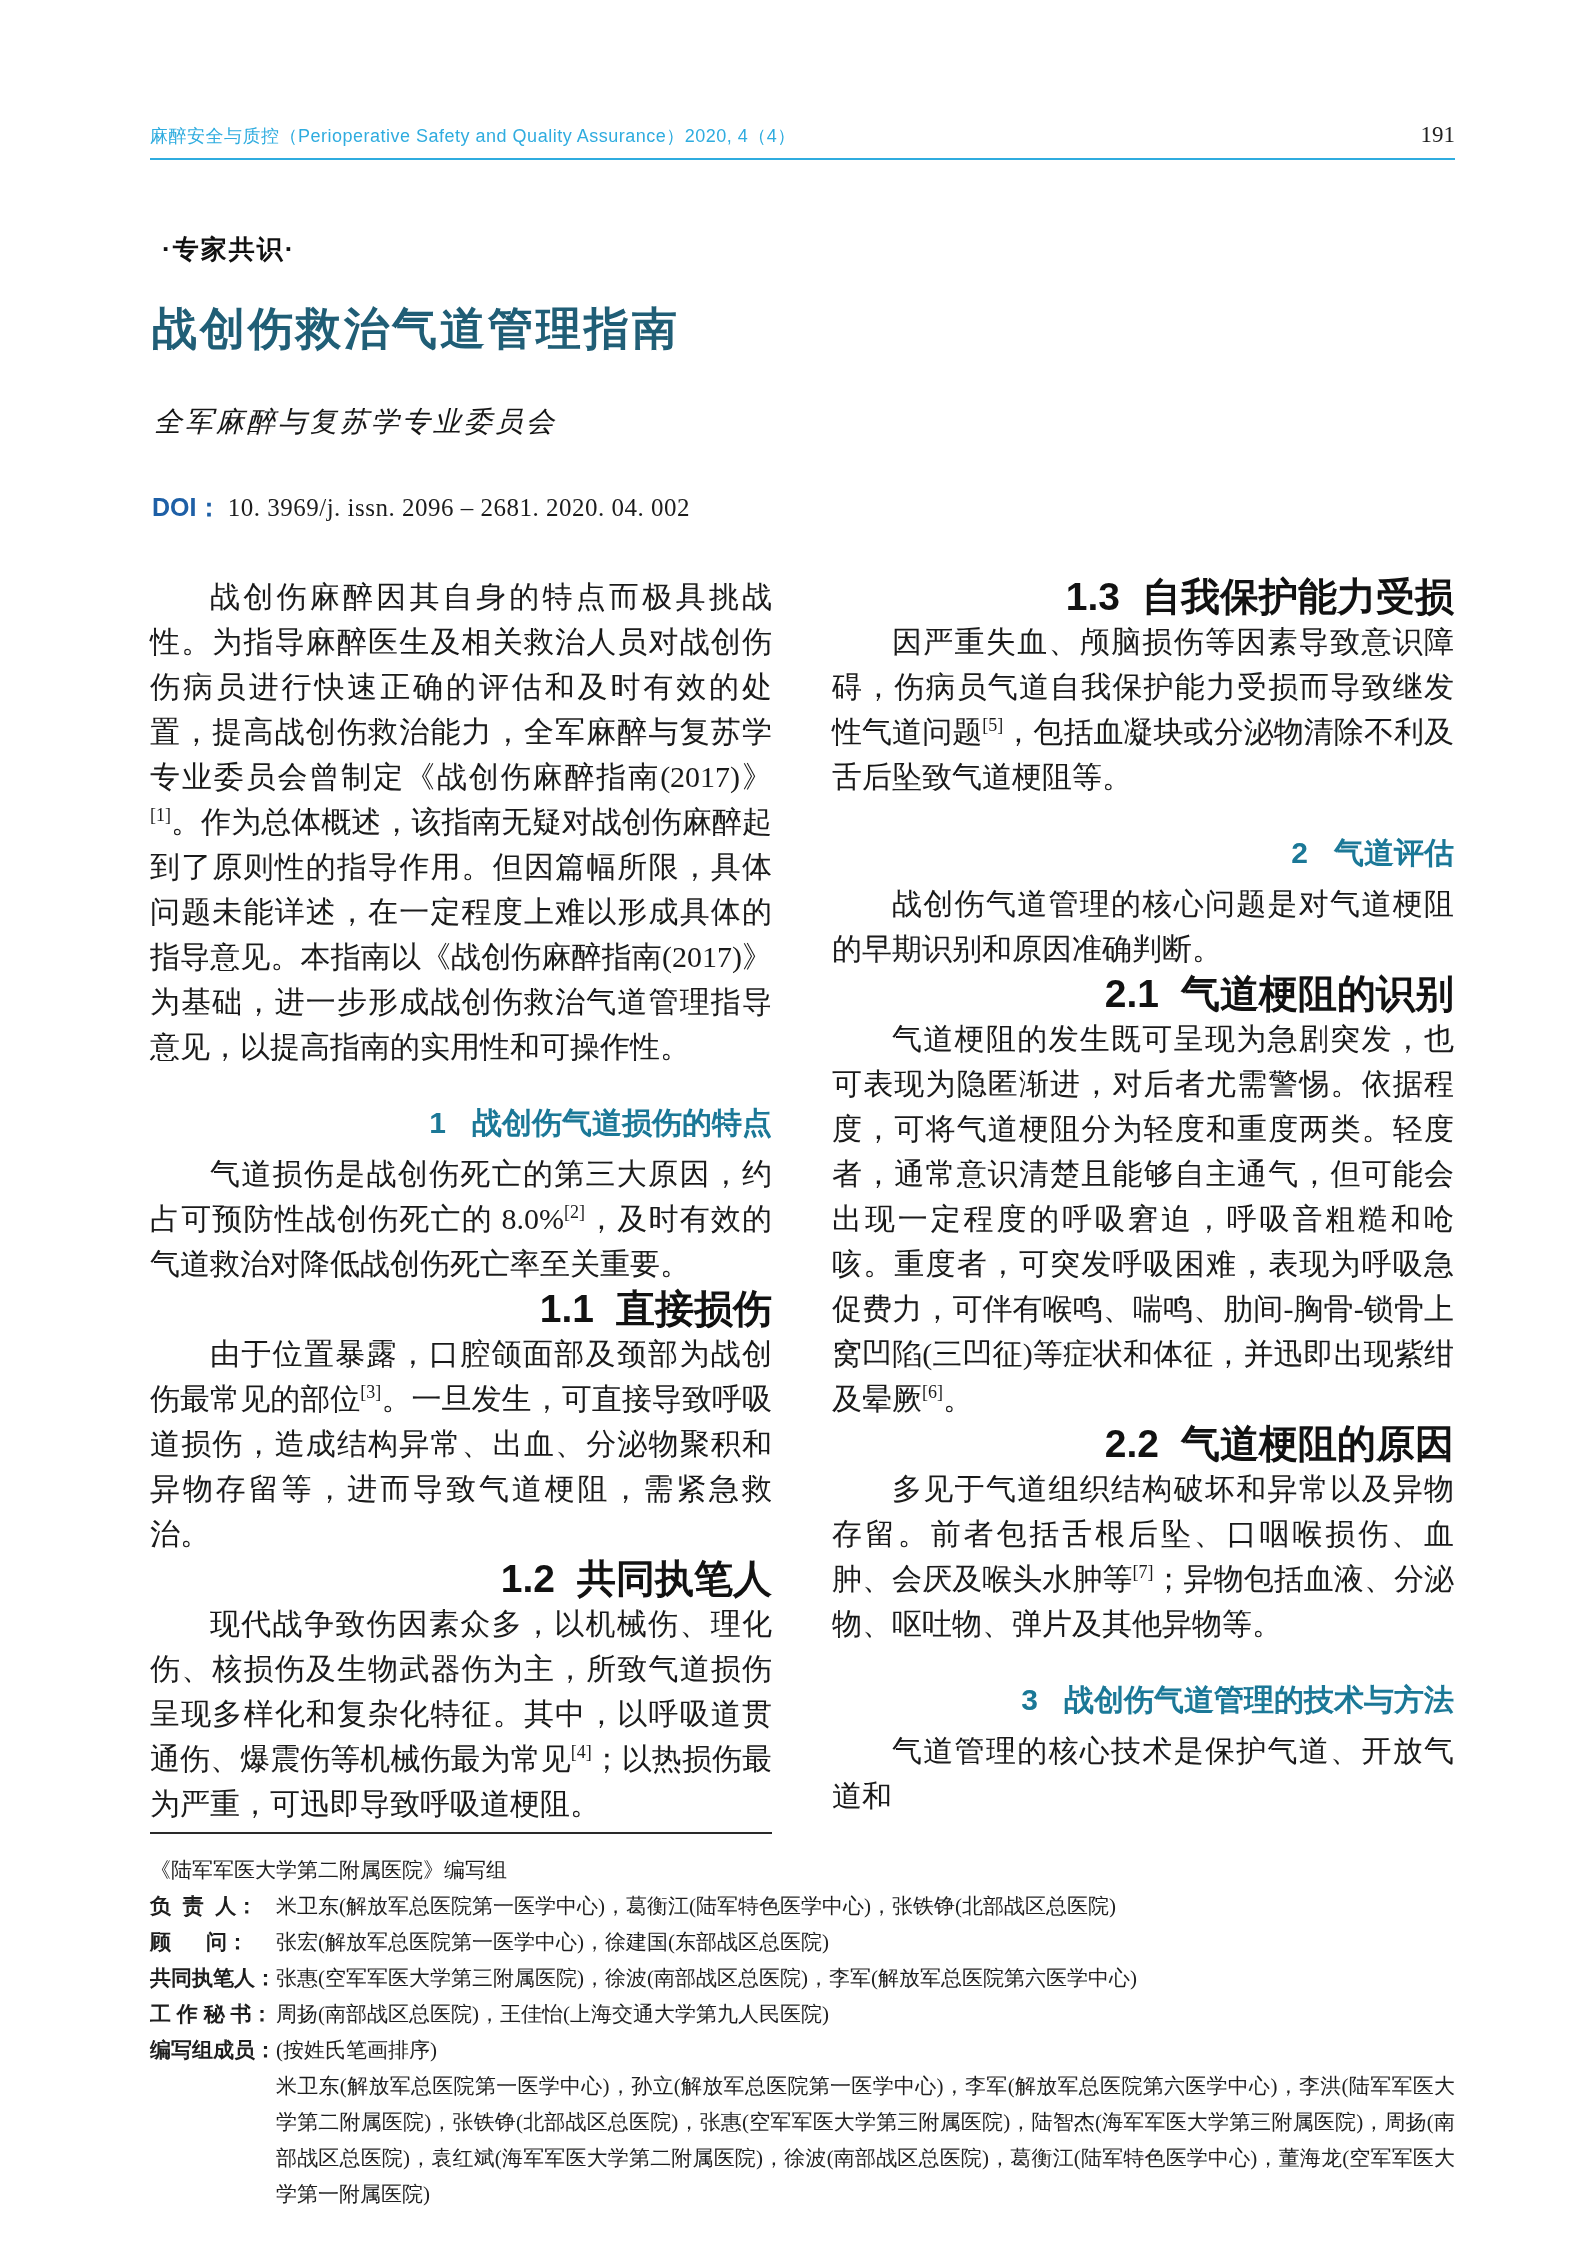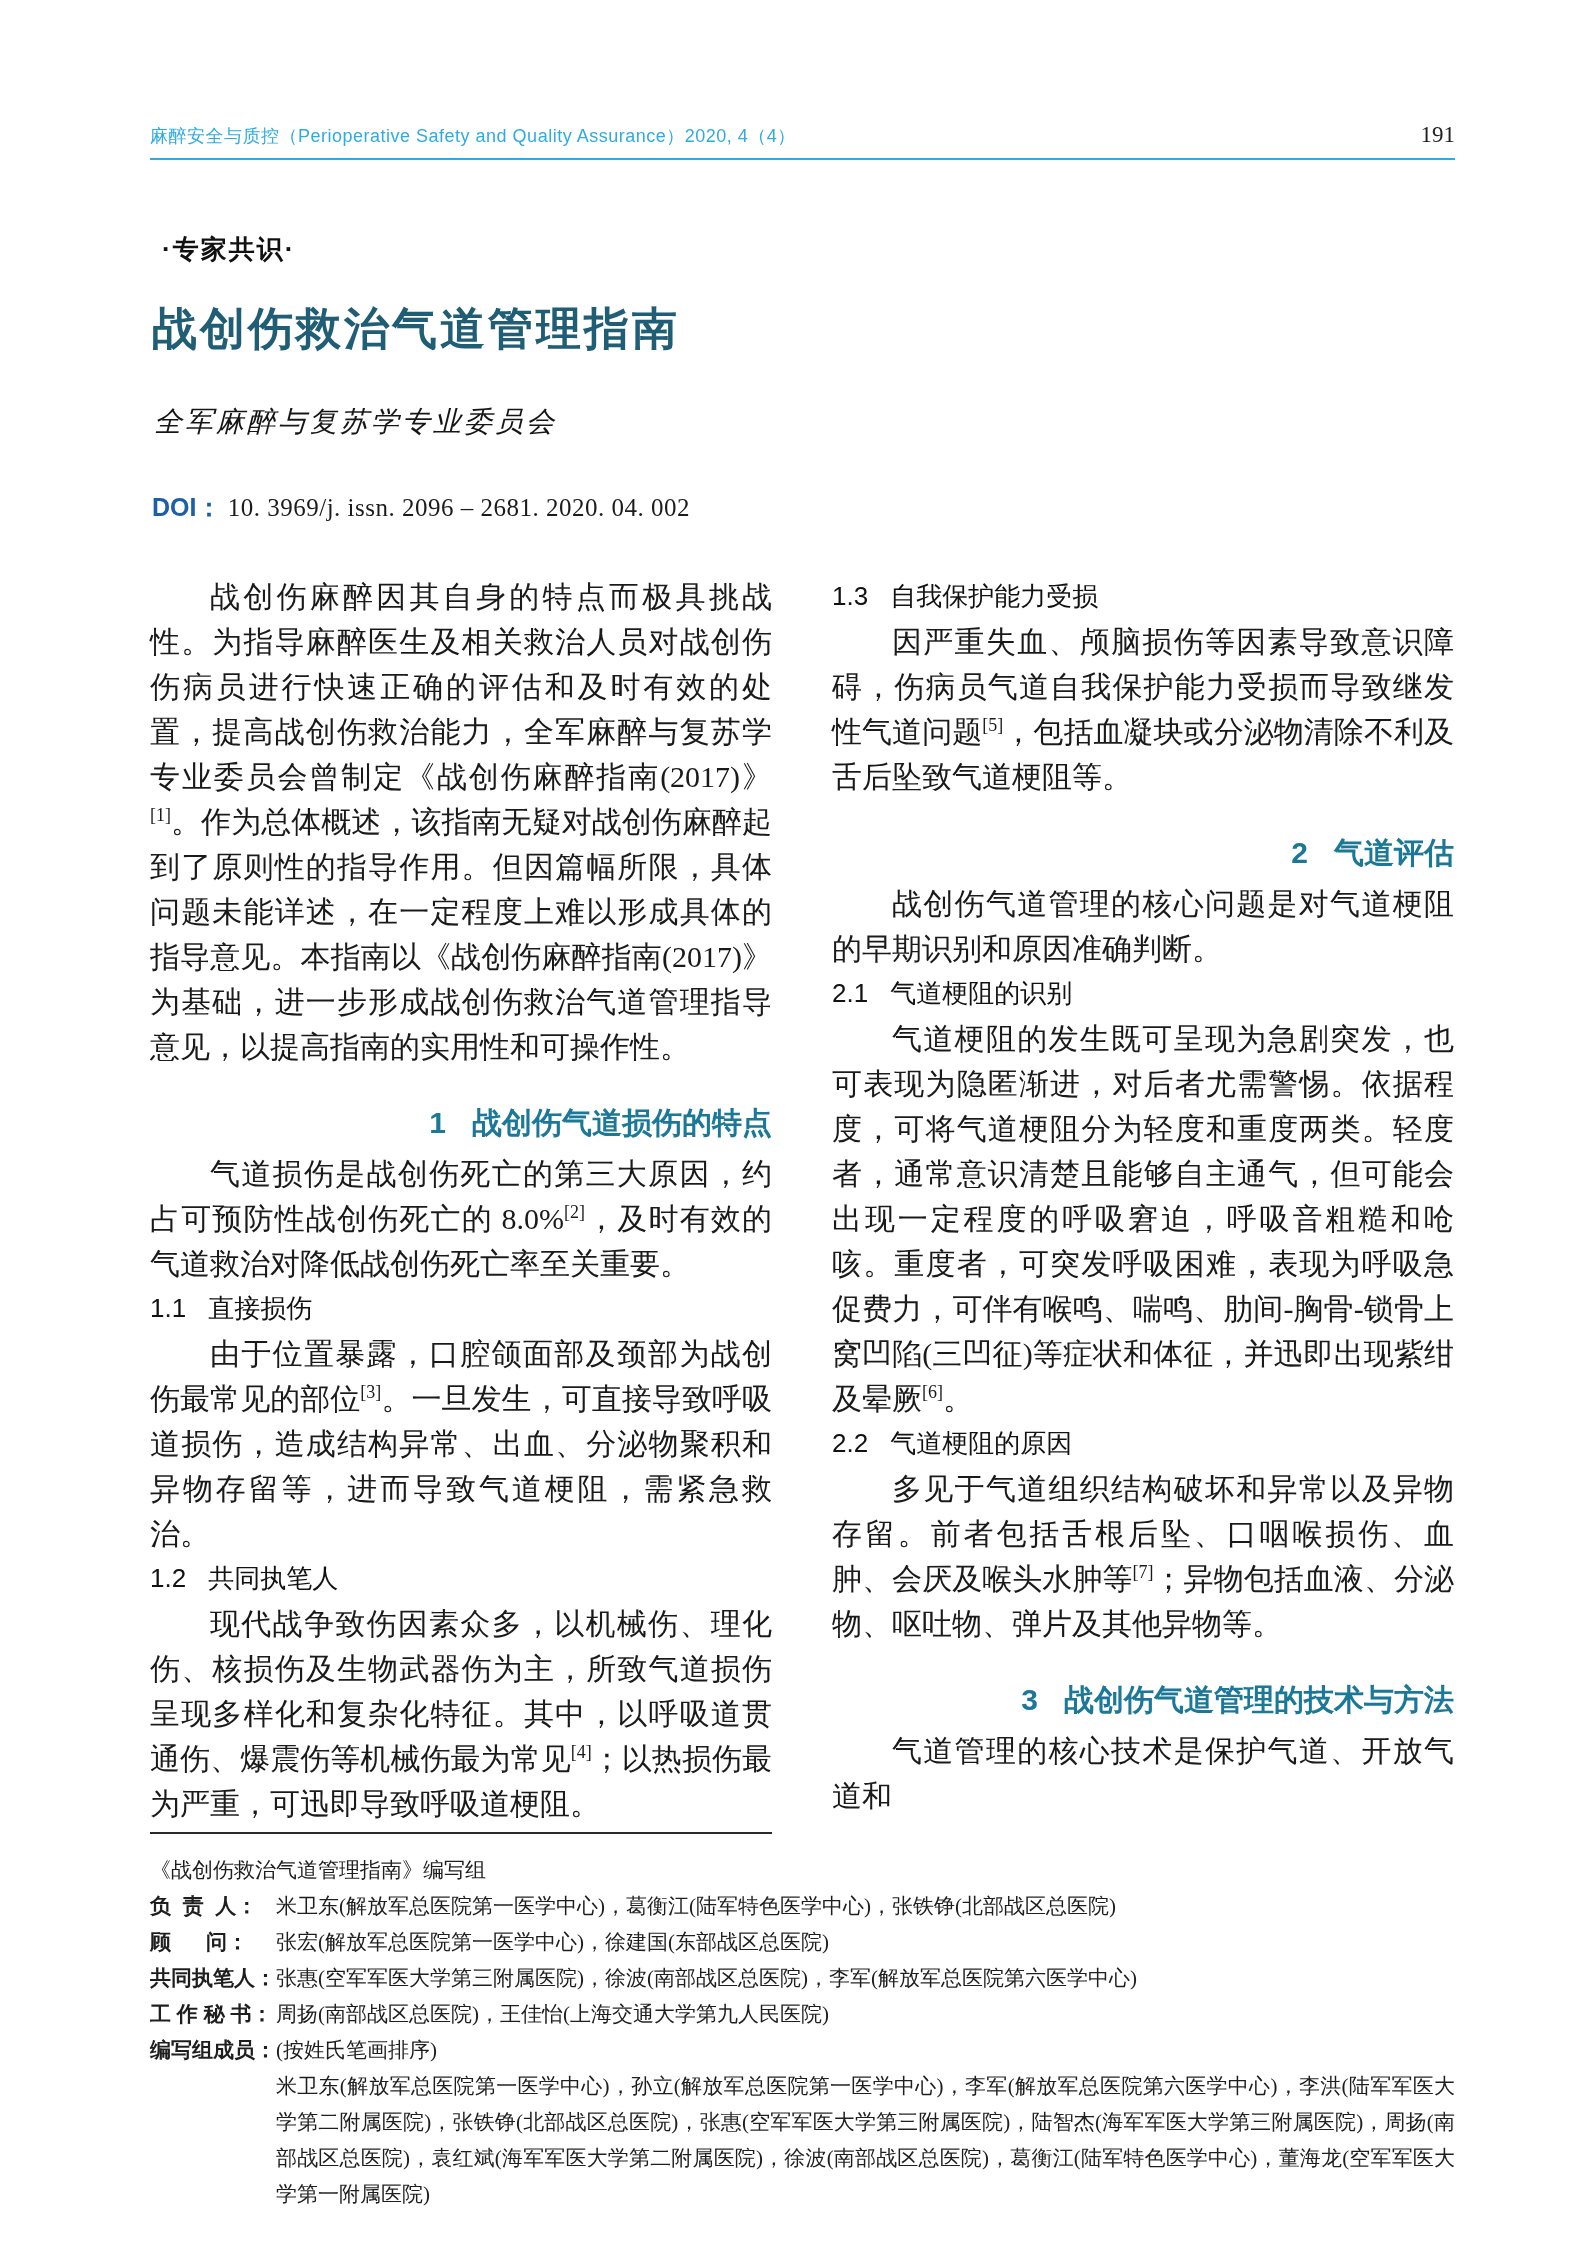--- a/index.html
+++ b/index.html
@@ -74,21 +74,21 @@
     margin:34px 0 8px 0;
     font-family:"Liberation Sans","DejaVu Sans",sans-serif;
     font-size:30px;line-height:40px;font-weight:bold;
     color:var(--heading_teal,#1b7897);
     text-align:right;
   }
   .sec .sec-num{margin-right:26px;}
   .subsec{
     margin:0;
     font-family:"Liberation Sans","DejaVu Sans",sans-serif;
-    font-size:26px;line-height:45px;font-weight:normal;color:#121212;
+    font-size:39px;line-height:45px;font-weight:bold;color:#121212;text-align:right;
   }
   .subsec .sec-num{margin-right:22px;}
   
   .footnote-divider{
     width:622px;height:2px;background:#2a2a2a;margin-top:6px;
   }
   .footnote{margin-top:18px;font-size:21px;line-height:36px;color:#1e1e1e;}
   .fn-title{margin:0;}
   .fn-row{display:flex;}
   .fn-label{
@@ -161,21 +161,21 @@
         <span class="sec-num">3</span><span>战创伤气道管理的技术与方法</span>
       </h3>
       <p class="para">气道管理的核心技术是保护气道、开放气道和</p>
     </div>
 
   </div>
 
   <div class="footnote-divider"></div>
 
   <div class="footnote">
-    <p class="fn-title">《战创伤救治气道管理指南》编写组</p>
+    <p class="fn-title">《陆军军医大学第二附属医院》编写组</p>
 
     <div class="fn-row">
       <span class="fn-label">负  责  人：</span>
       <span class="fn-content">米卫东(解放军总医院第一医学中心)，葛衡江(陆军特色医学中心)，张铁铮(北部战区总医院)</span>
     </div>
     <div class="fn-row">
       <span class="fn-label">顾      问：</span>
       <span class="fn-content">张宏(解放军总医院第一医学中心)，徐建国(东部战区总医院)</span>
     </div>
     <div class="fn-row">

